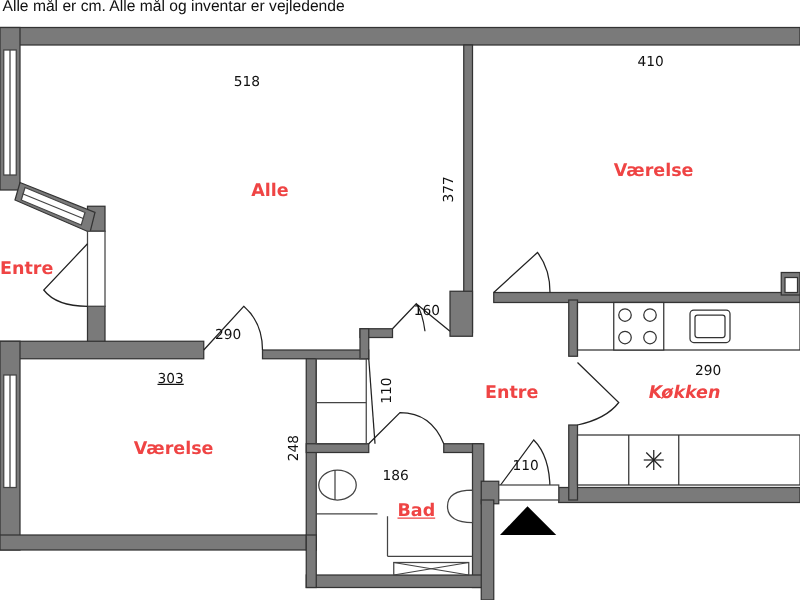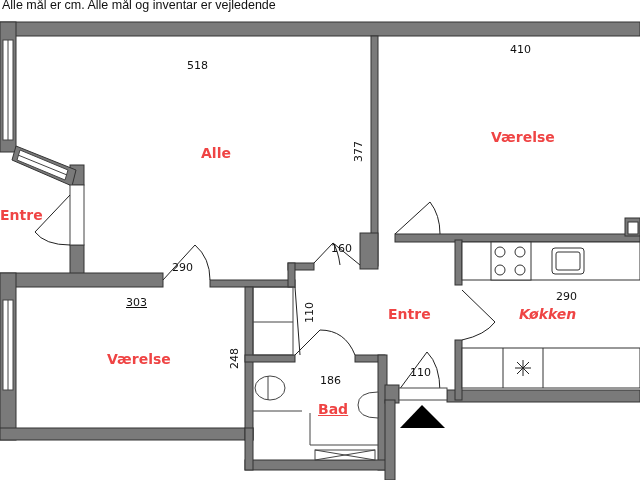--- a/index.html
+++ b/index.html
@@ -137,15 +137,15 @@
 <div class="dim" style="left:126px; top:296px;text-decoration:underline;">303</div>
 <div class="lbl" style="left:107px; top:351px;">Værelse</div>
 <div class="dim rot" style="left:224px; top:352px;">248</div>
 
 <div class="dim rot" style="left:299px; top:306px;">110</div>
 <div class="lbl" style="left:388px; top:306px;">Entre</div>
 
 <div class="dim" style="left:556px; top:290px;">290</div>
 <div class="lbl" style="left:519px; top:306px;font-style:italic;">Køkken</div>
 
-<div class="dim" style="left:320px; top:374px;text-align:right;">186</div>
+<div class="dim" style="left:306px; top:374px;text-align:right;">186</div>
 <div class="lbl" style="left:318px; top:401px;text-decoration:underline;">Bad</div>
 <div class="dim" style="left:410px; top:366px;">110</div>
 
 </body></html>

